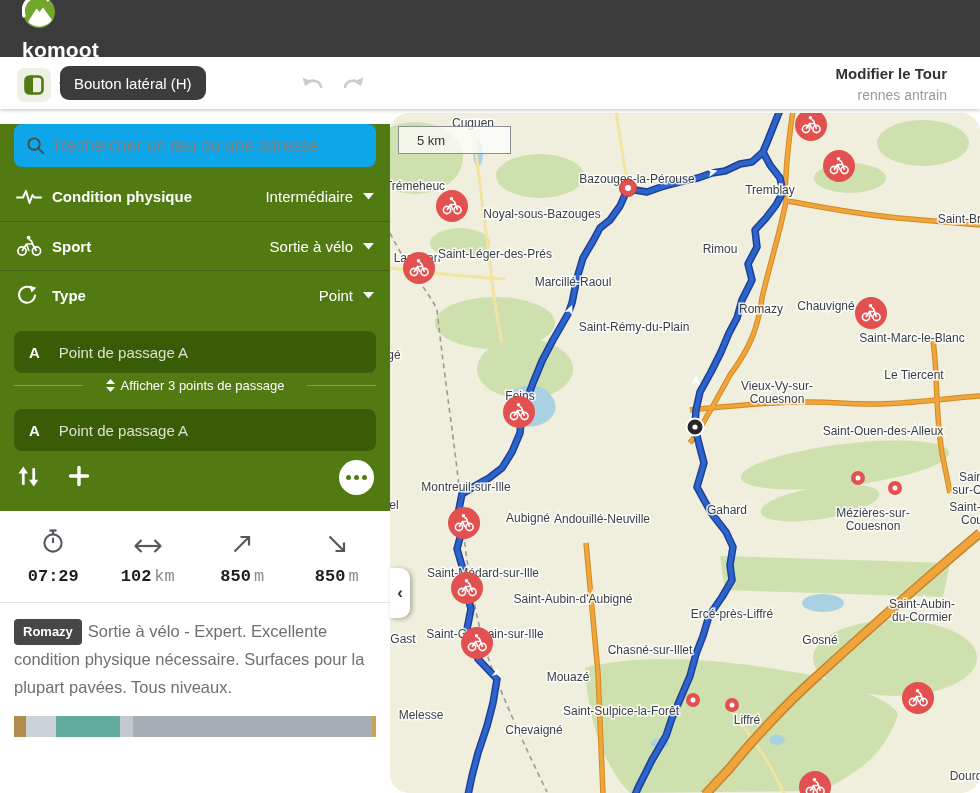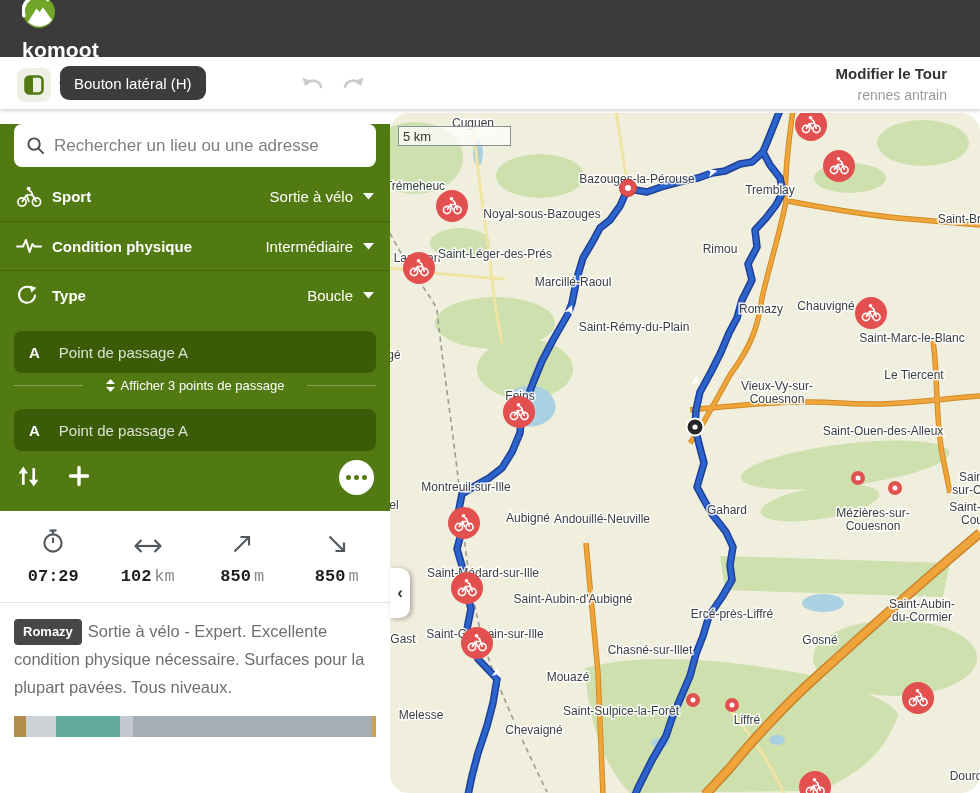--- a/index.html
+++ b/index.html
@@ -26,21 +26,21 @@
     border-right:8px solid #3c3c3c; }
   .undo-redo { position:absolute; left:300px; top:16px; display:flex; gap:14px; }
   .undo-redo .btn { background:none; border:none; cursor:default; }
   .tour-head { position:absolute; right:33px; top:8px; text-align:right; }
   .tour-title { font-size:15px; font-weight:bold; color:#333; }
   .tour-sub { font-size:14px; color:#9b9b9b; margin-top:5px; }
 
   
   .sidebar { position:absolute; left:0; top:113px; width:390px; height:680px; background:#fff; z-index:20; }
   .green { background:#527a12; padding-bottom:2px; }
-  .searchbox { margin:11px 14px 5px 14px; height:43px; background:#ffffff; border-radius:8px;
+  .searchbox { margin:11px 14px 5px 14px; height:43px; background:#0ea5e9; border-radius:8px;
     display:flex; align-items:center; padding:0 12px; }
   .searchbox input { border:none; outline:none; flex:1; font-size:17px; color:#333;
     margin-left:9px; font-family:"Liberation Sans",sans-serif; background:transparent; }
   .searchbox input::placeholder { color:#7f7f7f; }
   .srow { height:49px; display:flex; align-items:center; padding:0 16px; cursor:pointer; }
   .srow + .srow { border-top:1px solid rgba(0,0,0,.18); }
   .srow .ic { width:36px; display:flex; align-items:center; }
   .srow .lbl { color:#fff; font-weight:bold; font-size:15px; }
   .srow .val { margin-left:auto; color:#fff; font-size:15px; display:flex; align-items:center; gap:10px; }
   .wpbox { margin:12px 14px 0 14px; height:42px; background:#3b5c07; border-radius:8px;
@@ -69,23 +69,23 @@
   .badge { display:inline-block; background:#474747; color:#fff; font-size:13px; font-weight:bold;
     border-radius:4px; padding:2px 9px 3px 9px; margin-right:6px; position:relative; top:-1px; }
   .wt-head { margin:34px 14px 0 14px; font-size:15px; font-weight:bold; color:#4c4c4c; letter-spacing:.4px; }
   .wt-bar { margin:15px 14px 0 14px; height:21px; display:flex; overflow:hidden; }
   .wt-bar div { height:100%; }
 
   
   .map { position:absolute; left:390px; top:113px; width:590px; height:680px; overflow:hidden;
     background:#f0eedc; cursor:grab;border-radius:19px; }
   .map svg { display:block; }
-  .scalebox { position:absolute; left:8px; top:13px; width:113px; height:20px;
+  .scalebox { position:absolute; left:8px; top:13px; width:113px; height:28px;
     background:rgba(255,255,255,.75); border:1px solid #8a8f94; font-size:13px; color:#333;
-    display:flex; align-items:center; padding-left:4px; }
+    display:flex; align-items:center; padding-left:18px; }
   .collapse-tab { position:absolute; left:390px; top:568px; width:20px; height:50px; background:#fff;
     border:none; border-radius:0 10px 10px 0; box-shadow:2px 1px 5px rgba(0,0,0,.3); z-index:25;
     display:flex; align-items:center; justify-content:center; cursor:pointer;
     color:#333; font-size:17px; font-weight:bold; }
   text.maplbl { fill:#3a3f45; paint-order:stroke; stroke:rgba(255,255,255,.85); stroke-width:3px;
     font-family:"Liberation Sans",sans-serif; }
 </style>
 </head>
 <body>
 
@@ -133,60 +133,60 @@
     <div class="searchbox">
       <svg width="19" height="19" viewBox="0 0 20 20">
         <circle cx="8.5" cy="8.5" r="6" fill="none" stroke="#4a4a4a" stroke-width="2"></circle>
         <line x1="13" y1="13" x2="18" y2="18" stroke="#4a4a4a" stroke-width="2" stroke-linecap="round"></line>
       </svg>
       <input type="text" placeholder="Rechercher un lieu ou une adresse" style="">
     </div>
 
     <div class="srow">
       <span class="ic">
+        <svg width="26" height="20" viewBox="0 0 26 20">
+          <path d="M1 10.5 L7 10.5 L10 4 L13.5 16 L16.5 8 L18.5 10.5 L25 10.5" fill="none" stroke="#fff" stroke-width="2" stroke-linejoin="round" stroke-linecap="round"></path>
+        </svg>
+      </span>
+      <span class="lbl">Condition physique</span>
+      <span class="val">
+        <span>Intermédiaire</span>
+        <svg width="11" height="7" viewBox="0 0 11 7">
+          <polygon points="0,0 11,0 5.5,6.5" fill="#fff"></polygon>
+          </svg>
+      </span>
+    </div>
+    <div class="srow">
+      <span class="ic">
         <svg width="27" height="22" viewBox="0 0 27 22">
           <circle cx="6" cy="16" r="4.1" fill="none" stroke="#fff" stroke-width="1.7"></circle>
           <circle cx="20.5" cy="16" r="4.1" fill="none" stroke="#fff" stroke-width="1.7"></circle>
           <path d="M6 16 L10.5 9 L16.5 9 L20.5 16 M10.5 9 L13 16" fill="none" stroke="#fff" stroke-width="1.7" stroke-linejoin="round"></path>
           <path d="M16.5 9 C16 6.5 15 5.2 13.5 4.8" fill="none" stroke="#fff" stroke-width="1.7" stroke-linecap="round"></path>
           <circle cx="12.6" cy="2.6" r="1.9" fill="#fff"></circle>
         </svg>
       </span>
       <span class="lbl">Sport</span>
       <span class="val">
         <span>Sortie à vélo</span>
         <svg width="11" height="7" viewBox="0 0 11 7">
           <polygon points="0,0 11,0 5.5,6.5" fill="#fff"></polygon>
           </svg>
       </span>
     </div>
     <div class="srow">
       <span class="ic">
-        <svg width="26" height="20" viewBox="0 0 26 20">
-          <path d="M1 10.5 L7 10.5 L10 4 L13.5 16 L16.5 8 L18.5 10.5 L25 10.5" fill="none" stroke="#fff" stroke-width="2" stroke-linejoin="round" stroke-linecap="round"></path>
-        </svg>
-      </span>
-      <span class="lbl">Condition physique</span>
-      <span class="val">
-        <span>Intermédiaire</span>
-        <svg width="11" height="7" viewBox="0 0 11 7">
-          <polygon points="0,0 11,0 5.5,6.5" fill="#fff"></polygon>
-          </svg>
-      </span>
-    </div>
-    <div class="srow">
-      <span class="ic">
         <svg width="22" height="22" viewBox="0 0 22 22">
           <path d="M16.8 5.2 A8 8 0 1 0 19 11.5" fill="none" stroke="#fff" stroke-width="2" stroke-linecap="round"></path>
           <polygon points="13.6,1.4 20.3,3.8 15.4,8.6" fill="#fff"></polygon>
         </svg>
       </span>
       <span class="lbl">Type</span>
       <span class="val">
-        <span>Boucle</span>
+        <span>Point</span>
         <svg width="11" height="7" viewBox="0 0 11 7">
           <polygon points="0,0 11,0 5.5,6.5" fill="#fff"></polygon>
           </svg>
       </span>
     </div>
 
     <div class="wpbox">
       <span class="wp-a">A</span>
       <span class="wp-lbl">Point de passage A</span>
     </div>

